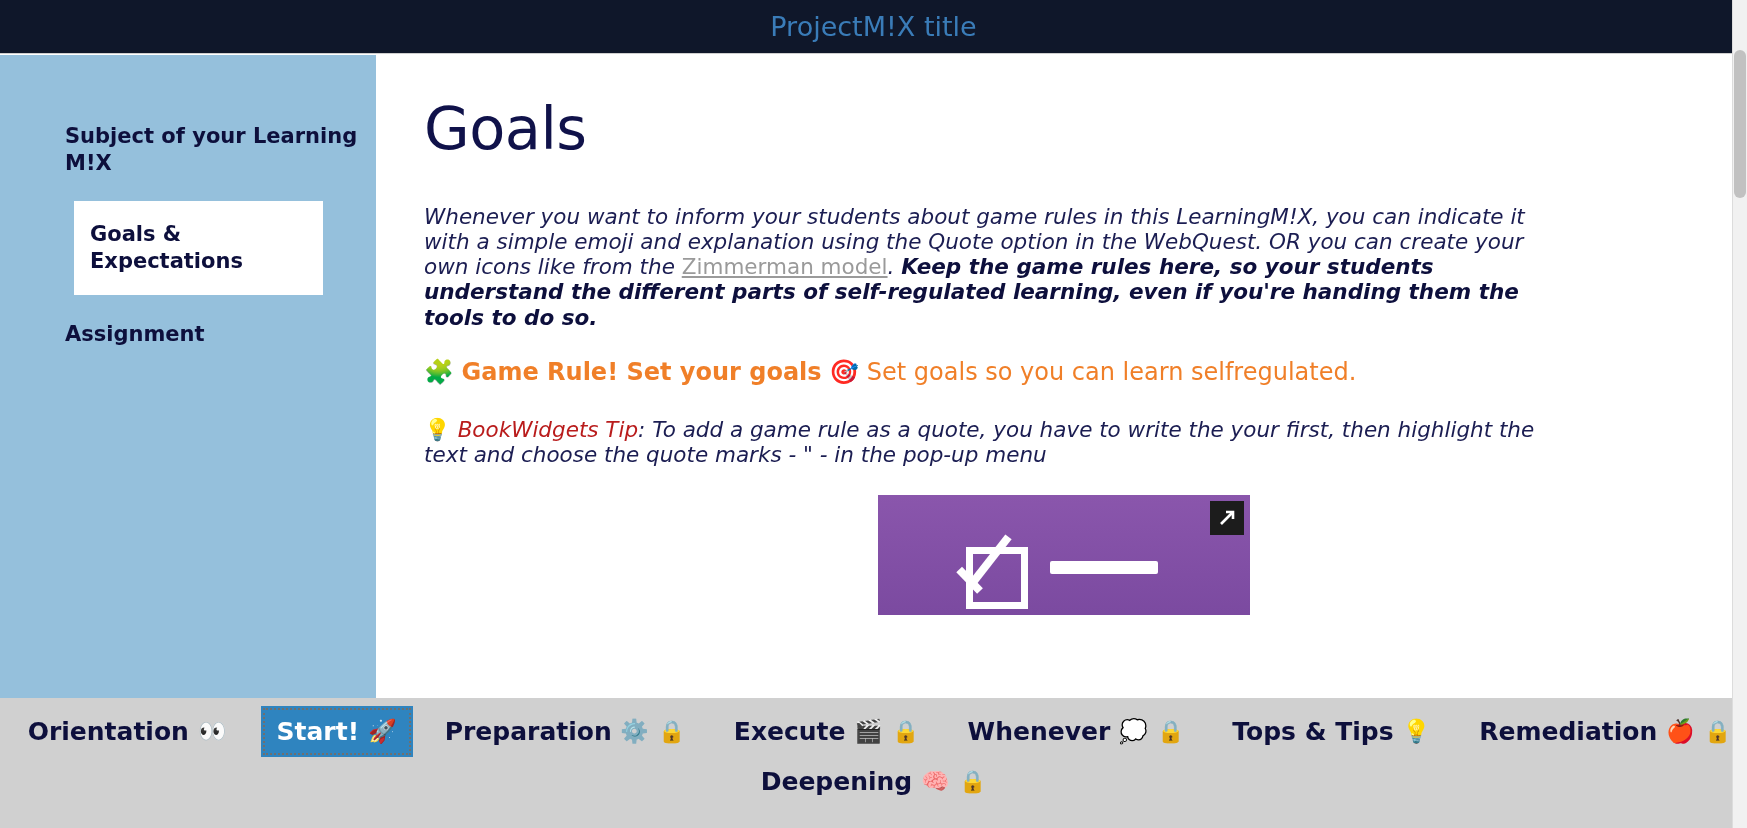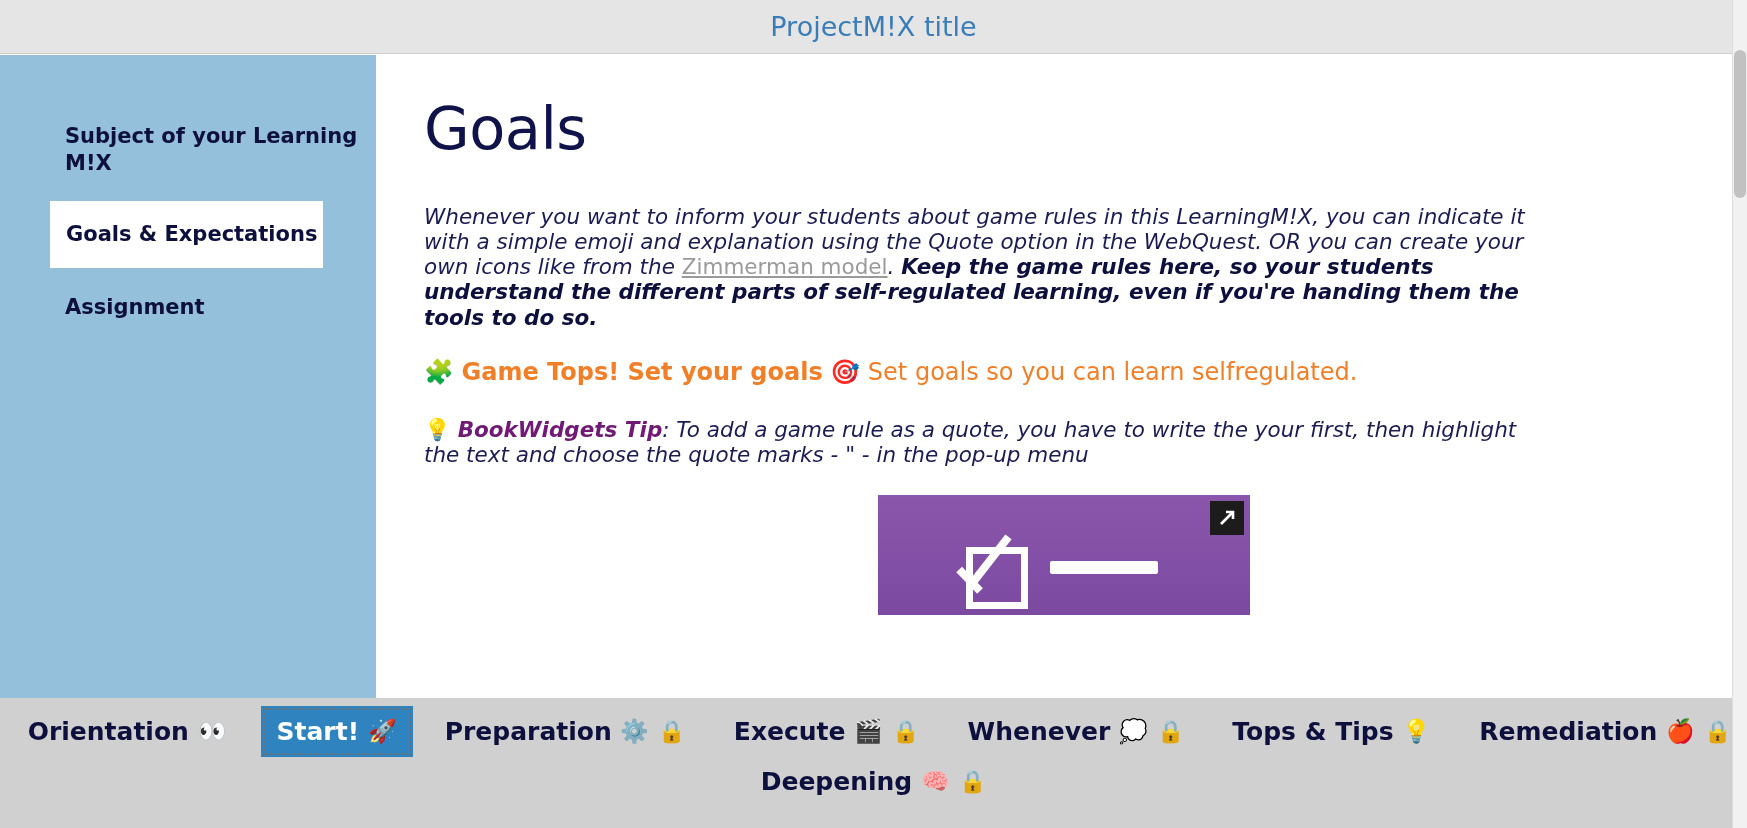--- a/index.html
+++ b/index.html
@@ -17,21 +17,21 @@
     height: 828px;
     background: #ffffff;
   }
 
   
   .titlebar {
     position: absolute;
     top: 0; left: 0;
     width: 1747px;
     height: 54px;
-    background: #e5e5e5;
+    background: #0f172a;
     border-bottom: 1px solid #cfcfcf;
     display: flex;
     align-items: center;
     justify-content: center;
   }
   .titlebar .title {
     font-size: 27px;
     color: #3a7cb8;
     font-family: "DejaVu Sans", "Liberation Sans", sans-serif;
     letter-spacing: 0px;
@@ -61,21 +61,21 @@
     font-weight: bold;
     color: #0d0f3c;
     line-height: 1.28;
     padding: 6px 18px 6px 65px;
     margin: 0 0 14px 0;
     cursor: pointer;
     user-select: none;
   }
   .side-item.sel {
     background: #ffffff;
-    margin-left: 50px;
+    margin-left: 74px;
     margin-right: 53px;
     padding: 20px 0 20px 16px;
     margin-bottom: 16px;
   }
   .side-item.first { margin-bottom: 18px; }
   .side-item.last { padding-top: 10px; }
 
   
   .main {
     flex: 1 1 auto;
@@ -134,23 +134,23 @@
   
   p.tip {
     margin: 0 0 28px 0;
     font-size: 21.5px;
     line-height: 1.17;
     color: #1b1d52;
     font-style: italic;
     max-width: 1128px;
   }
   p.tip .tip-title {
-    font-weight: bold;
+    font-weight: normal;
     font-style: italic;
-    color: #701a75;
+    color: #b91c1c;
   }
 
   
   .widget-wrap {
     margin-top: 18px;
     display: flex;
     justify-content: center;
   }
   .widget-card {
     width: 372px;
@@ -278,21 +278,21 @@
       <div class="side-item sel">Goals &amp; Expectations</div>
       <div class="side-item last">Assignment</div>
     </div>
 
     <div class="main">
 
       <h1 class="page-title">Goals</h1>
 
       <p class="para"><span>Whenever you want to inform your students about game rules in this LearningM!X, you can indicate it with a simple emoji and explanation using the Quote option in the WebQuest.  OR you can create your own icons like from the </span><a class="inline-link">Zimmerman model</a><span>. </span><b>Keep the game rules here, so your students understand the different parts of self-regulated learning, even if you're handing them the tools to do so.</b></p>
 
-      <p class="gamerule"><span class="emoji">🧩</span> <span class="gr-bold">Game Tops!  Set your goals</span> <span class="emoji">🎯</span> <span>Set goals so you can learn selfregulated.</span></p>
+      <p class="gamerule"><span class="emoji">🧩</span> <span class="gr-bold">Game Rule!  Set your goals</span> <span class="emoji">🎯</span> <span>Set goals so you can learn selfregulated.</span></p>
 
       <p class="tip"><span class="emoji">💡</span> <span class="tip-title">BookWidgets Tip</span><span>: To add a game rule as a quote, you have to write the your first, then highlight the text and choose the quote marks - " - in the pop-up menu</span></p>
 
 
       <div class="widget-wrap">
         <div class="widget-card">
           <div class="expand-btn">
             <svg width="20" height="20" viewBox="0 0 20 20" aria-hidden="true">
               <path d="M4 16 L15 5" stroke="#ffffff" stroke-width="2.6" fill="none"></path>
               <path d="M9 4 L16 4 L16 11" stroke="#ffffff" stroke-width="2.6" fill="none"></path>

